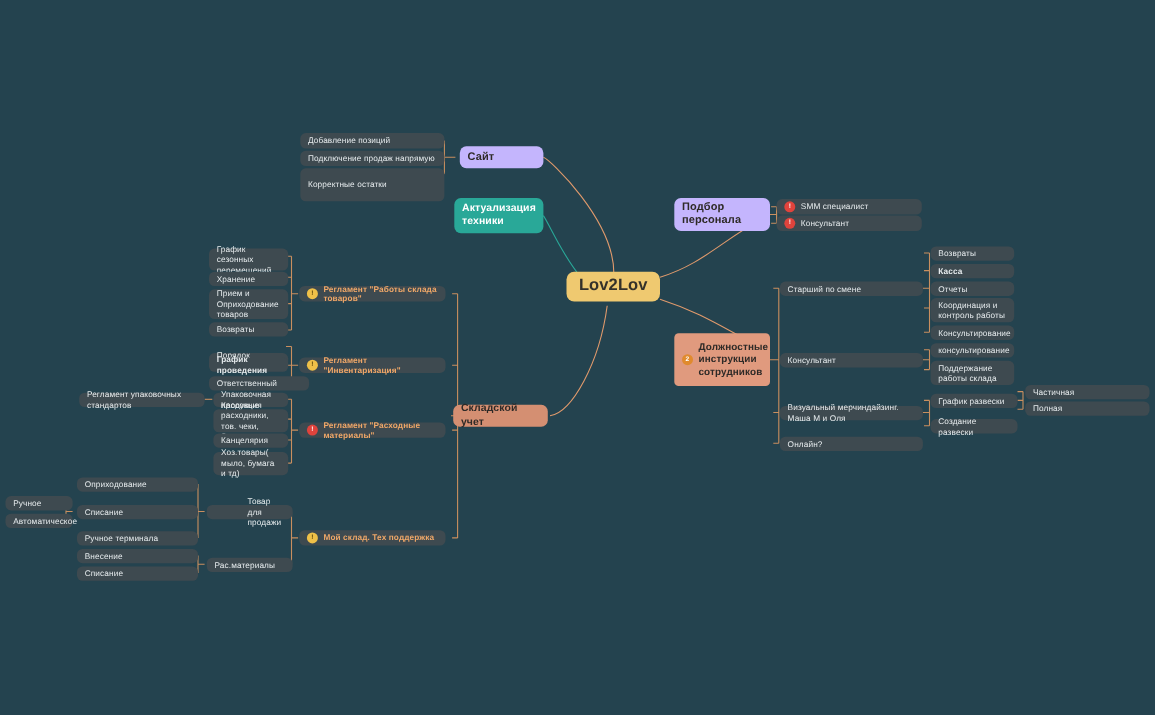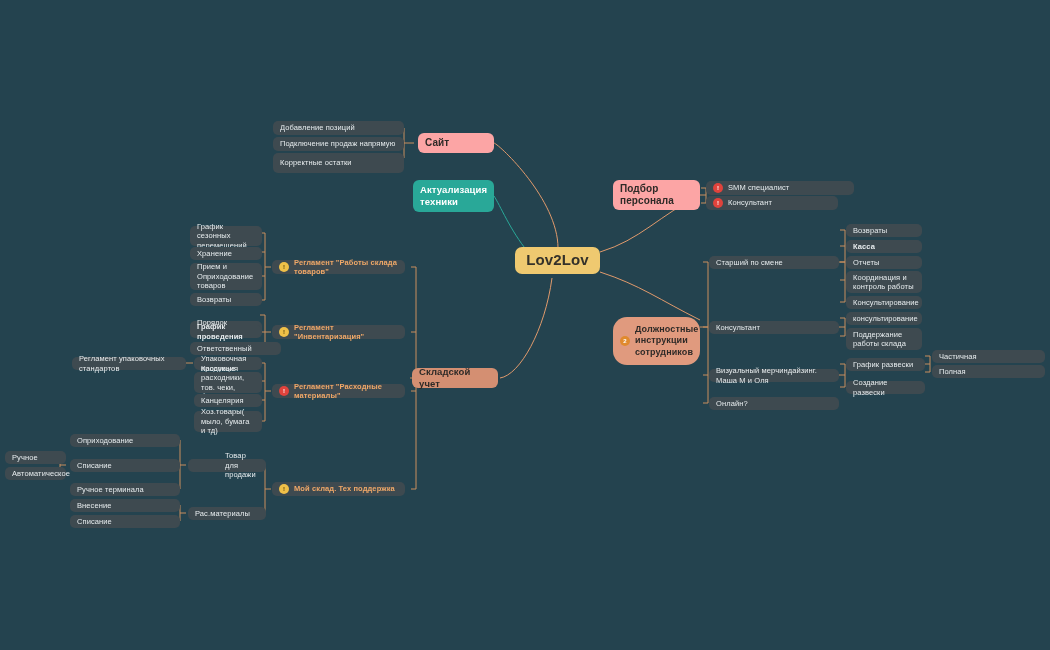--- a/index.html
+++ b/index.html
@@ -33,21 +33,21 @@
   
   .n-root{
     background:#efc970;
     color:#34312a;
     font-size:15px;
     font-weight:700;
     justify-content:center;
     border-radius:7px;
   }
   .n-orange{
-    background:#fca5a5;
+    background:#c4b5fd;
     color:#2e2a27;
     font-size:10px;
     font-weight:700;
     border-radius:6px;
   }
   .n-teal{
     background:#29a898;
     color:#ffffff;
     font-size:9.5px;
     font-weight:700;
@@ -58,22 +58,21 @@
     color:#2e2a27;
     font-size:9.5px;
     font-weight:700;
     border-radius:6px;
   }
   .n-salmon2{
     background:#e09a7e;
     color:#2e2a27;
     font-size:9px;
     font-weight:700;
-    border-radius:14px;
-    margin-top:14px;
+    border-radius:4px;
   }
   .n-regl{
     background:#3e4a50;
     color:#f0a868;
     font-size:7.5px;
     font-weight:600;
   }
   .badge{
     flex:0 0 auto;
     width:10px;height:10px;border-radius:50%;
@@ -158,32 +157,32 @@
 
   <div class="node n-orange" style="left:418px;top:133px;width:76px;height:20px;">
     <span class="lbl">Сайт</span>
   </div>
   <div class="node n-grey" style="left:273px;top:121px;width:131px;height:14px;">
     <span class="lbl">Добавление позиций</span>
   </div>
   <div class="node n-grey" style="left:273px;top:137px;width:131px;height:14px;">
     <span class="lbl">Подключение продаж напрямую</span>
   </div>
-  <div class="node n-grey" style="left:273px;top:153px;width:131px;height:20px;">
+  <div class="node n-grey" style="left:273px;top:153px;width:131px;height:30px;">
     <span class="lbl">Корректные остатки</span>
   </div>
 
   <div class="node n-teal" style="left:413px;top:180px;width:81px;height:32px;">
     <span class="lbl">Актуализация техники</span>
   </div>
 
   <div class="node n-orange" style="left:613px;top:180px;width:87px;height:30px;">
     <span class="lbl">Подбор персонала</span>
   </div>
-  <div class="node n-grey" style="left:706px;top:181px;width:148px;height:14px;">
+  <div class="node n-grey" style="left:706px;top:181px;width:132px;height:14px;">
     <span class="badge b-red">!</span>
     <span class="lbl">SMM специалист</span>
   </div>
   <div class="node n-grey" style="left:706px;top:196px;width:132px;height:14px;">
     <span class="badge b-red">!</span>
     <span class="lbl">Консультант</span>
   </div>
 
   <div class="node n-salmon2" style="left:613px;top:303px;width:87px;height:48px;">
     <span class="badge b-orange">2</span>

